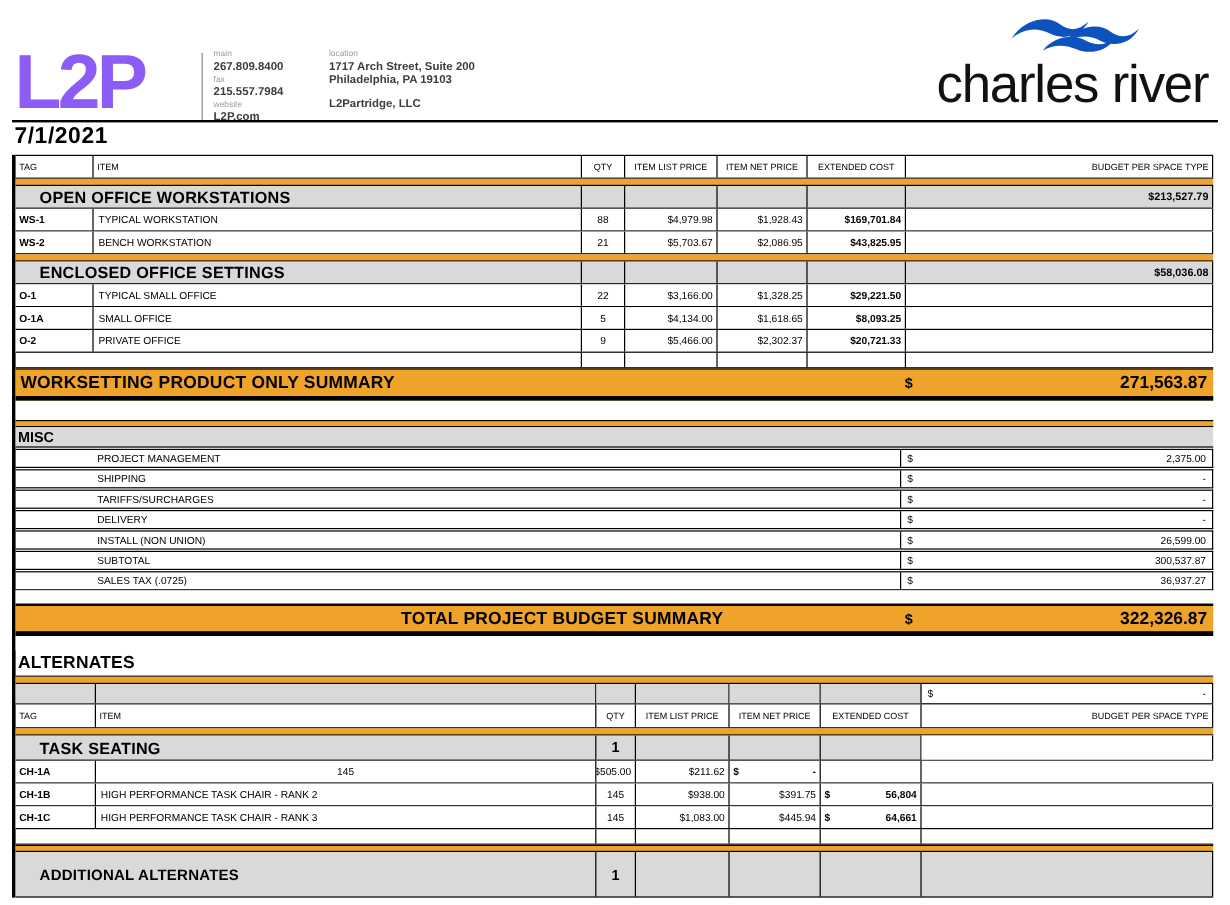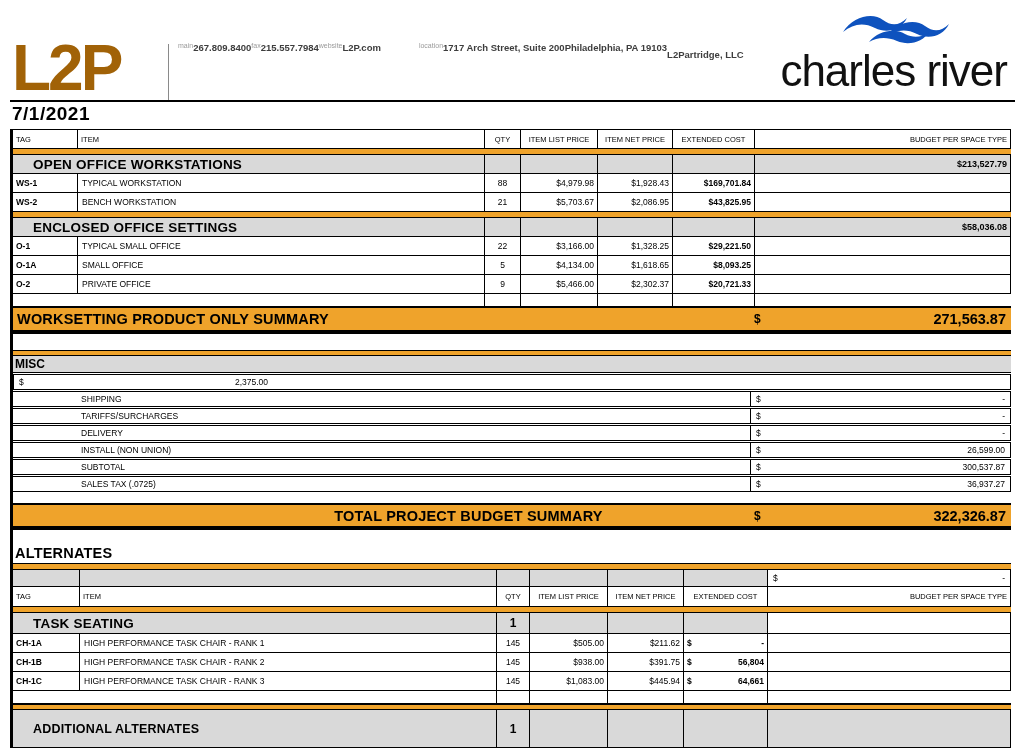--- a/index.html
+++ b/index.html
@@ -1,24 +1,24 @@
 <!DOCTYPE html>
 <html><head>
 <meta charset="utf-8">
 <style>
   html,body{margin:0;padding:0;background:#fff;}
   body{width:1025px;height:754px;overflow:hidden;font-family:"Liberation Sans",sans-serif;color:#000;}
   .page{position:relative;width:1025px;height:754px;background:#fff;}
 
   
   .hdr{position:absolute;left:10px;top:0;width:1005px;height:101px;}
-  .l2p{position:absolute;left:2px;top:36px;font-size:64px;font-weight:700;letter-spacing:-3px;color:#a16207;line-height:1;}
+  .l2p{position:absolute;left:2px;top:36px;font-size:64px;font-weight:700;letter-spacing:-3px;color:#8b5cf6;line-height:1;}
   .hdr-div{position:absolute;left:158px;top:44px;width:1px;height:56px;background:#8a8a8a;}
   .contacts{position:absolute;left:168px;top:42px;display:flex;gap:38px;}
-  .ccol{display:flex;}
+  .ccol{display:flex;flex-direction:column;}
   .clabel{font-size:7px;color:#9a9a9a;line-height:8px;}
   .cval{font-size:9.5px;font-weight:700;color:#3d3d3d;line-height:11px;margin-bottom:2px;}
   .company{margin-top:7px;}
   .client{position:absolute;right:8px;top:8px;text-align:right;}
   .waves{display:block;margin:0 auto 0 auto;}
   .client-name{font-size:44px;font-weight:400;letter-spacing:-1px;color:#111;line-height:42px;}
   .toprule{position:absolute;left:10px;top:100px;width:1005px;height:2px;background:#000;}
   .datebar{position:absolute;left:12px;top:103px;font-size:19px;font-weight:700;letter-spacing:0.5px;}
 
   
@@ -204,20 +204,21 @@
       <div class="val">271,563.87</div>
     </div>
 
     <div class="gap" style="height:16px;"></div>
 
     <div class="oband2 tblw"></div>
     <div class="mischead tblw">
       <span>MISC</span>
     </div>
     <div class="miscrow tblw">
+      <div class="misclab">PROJECT MANAGEMENT</div>
       <div class="miscval">
           <span>$</span>
           <span>2,375.00</span>
         </div>
     </div>
     <div class="miscrow tblw">
       <div class="misclab">SHIPPING</div>
       <div class="miscval">
           <span>$</span>
           <span>-</span>
@@ -300,21 +301,20 @@
     <div class="grid7b srow tblw" style="height:21px;">
       <div class="s-title">TASK SEATING</div>
       <div class="s-qty">1</div>
       <div></div>
         <div></div>
         <div></div>
       <div style="background:#fff;"></div>
     </div>
     <div class="grid7b trow tblw">
       <div class="c-tag">CH-1A</div>
-      <div class="c-item">HIGH PERFORMANCE TASK CHAIR - RANK 1</div>
       <div class="c-qty">145</div>
       <div class="c-list">$505.00</div>
       <div class="c-net">$211.62</div>
       <div class="c-ext c-extsplit">
           <span>$</span>
           <span>-</span>
         </div>
       <div class="c-budget"></div>
     </div>
     <div class="grid7b trow tblw">

